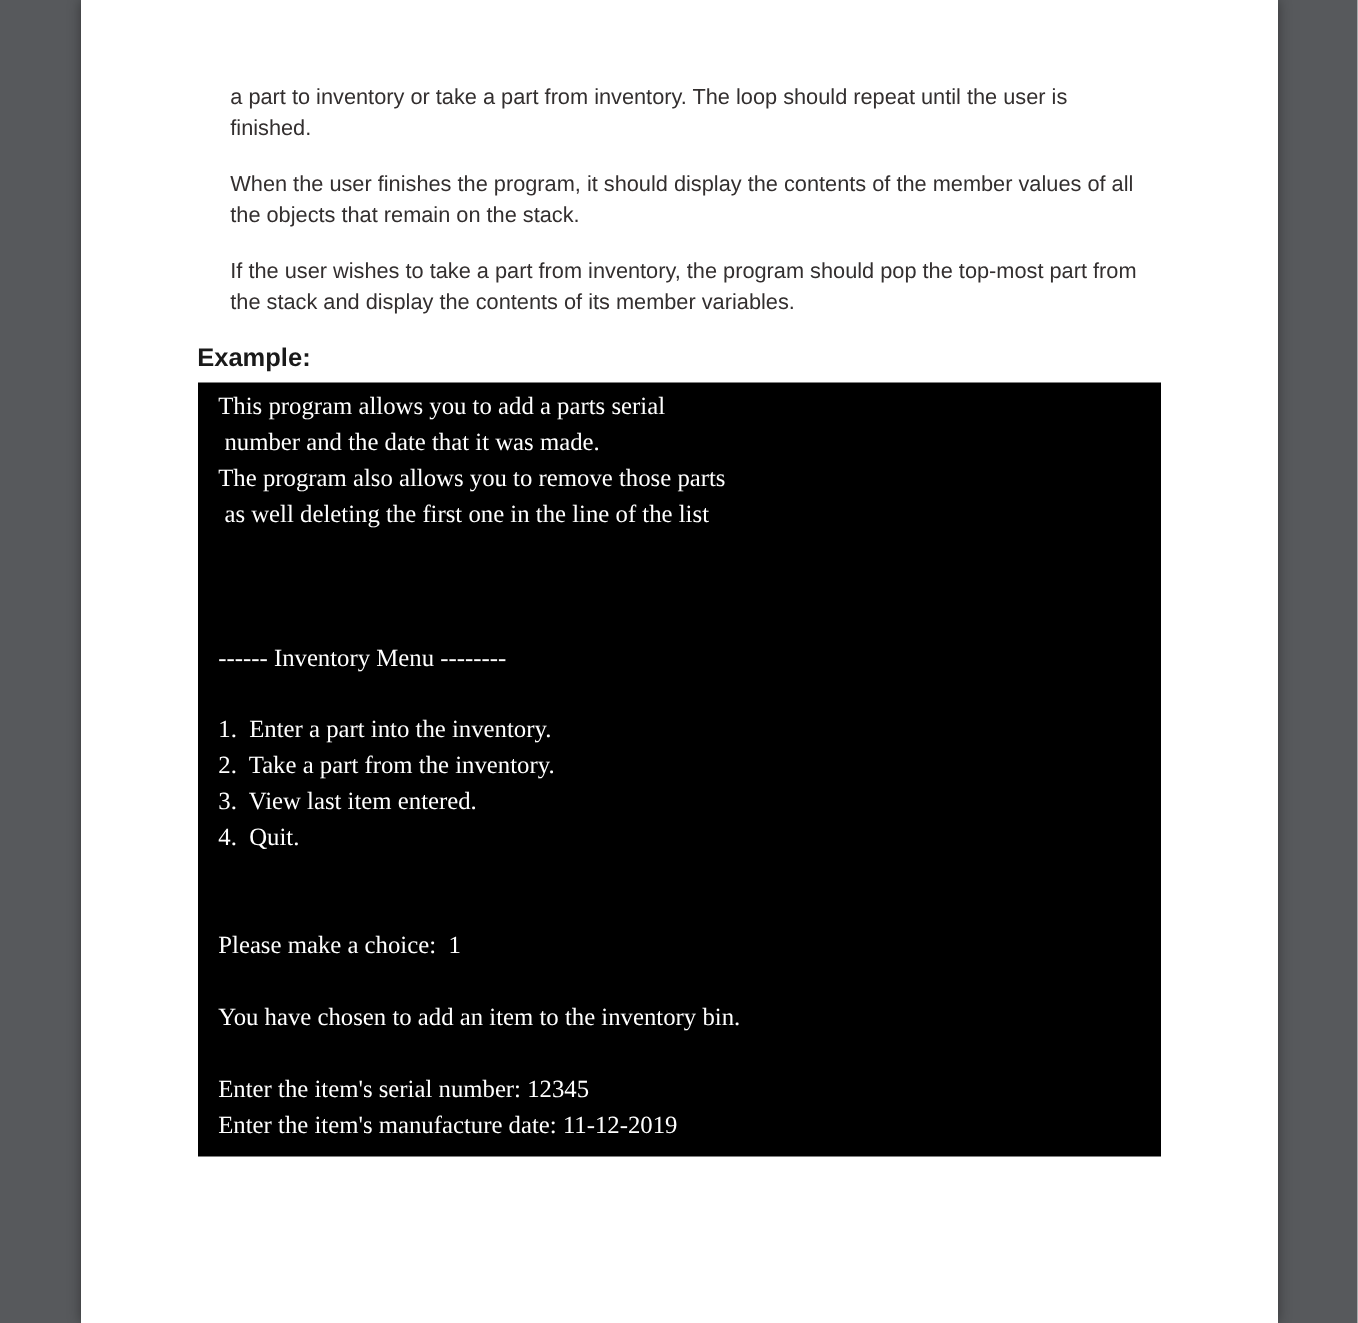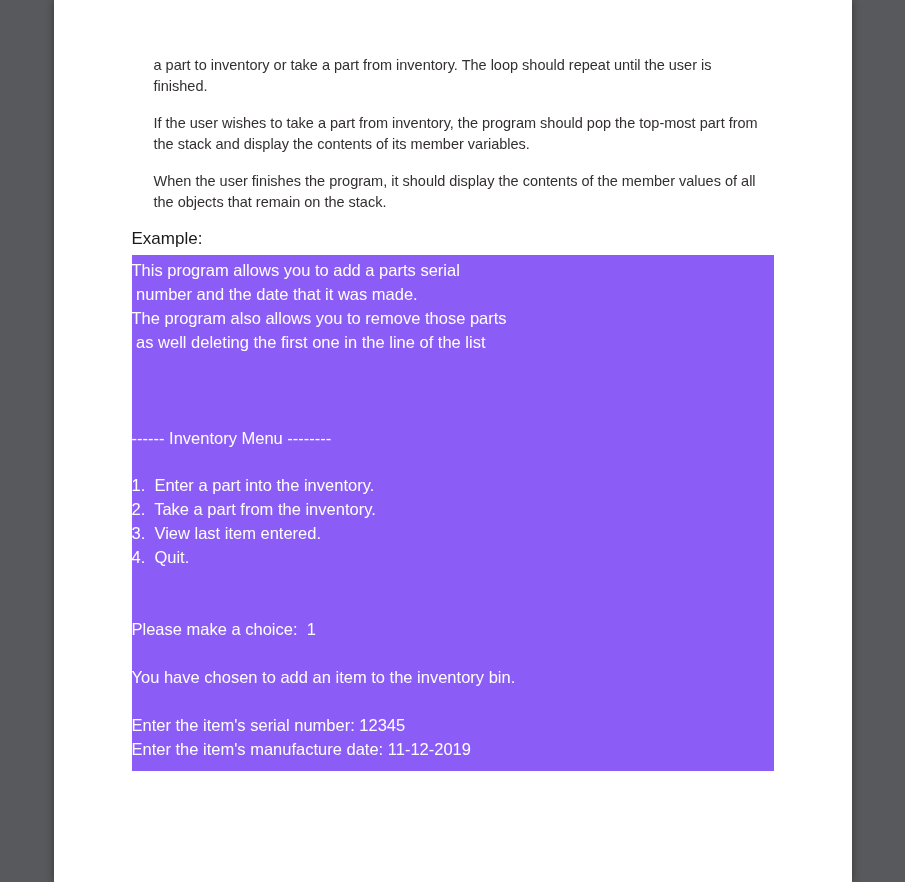--- a/index.html
+++ b/index.html
@@ -20,44 +20,44 @@
       box-shadow: 0 0 8px rgba(0,0,0,0.4);
     }
     .para {
       font-size: 14.5px;
       color: #332f2f;
       line-height: 1.45;
       margin-bottom: 16px;
     }
     .heading {
       font-size: 17px;
-      font-weight: normal;
+      font-weight: bold;
       color: #1a1a1a;
       margin-bottom: 6px;
       margin-left: -22px;
     }
     .console {
-      background: #8b5cf6;
+      background: #000000;
       color: #ffffff;
-      font-family: Liberation Sans, sans-serif;
+      font-family: Liberation Serif, serif;
       font-size: 16.5px;
       line-height: 1.45;
-      padding: 4px 4px 10px 0;
+      padding: 4px 4px 10px 14px;
       margin-left: -22px;
       width: 642px;
       white-space: pre;
     }
   </style>
 </head>
 <body>
 
 <div class="page">
   <p class="para">a part to inventory or take a part from inventory. The loop should repeat until the user is finished.</p>
+  <p class="para">When the user finishes the program, it should display the contents of the member values of all the objects that remain on the stack.</p>
   <p class="para">If the user wishes to take a part from inventory, the program should pop the top-most part from the stack and display the contents of its member variables.</p>
-  <p class="para">When the user finishes the program, it should display the contents of the member values of all the objects that remain on the stack.</p>
   <div class="heading">Example:</div>
   <div class="console">This program allows you to add a parts serial
  number and the date that it was made.
 The program also allows you to remove those parts
  as well deleting the first one in the line of the list
 
 
 
 ------ Inventory Menu --------
 

